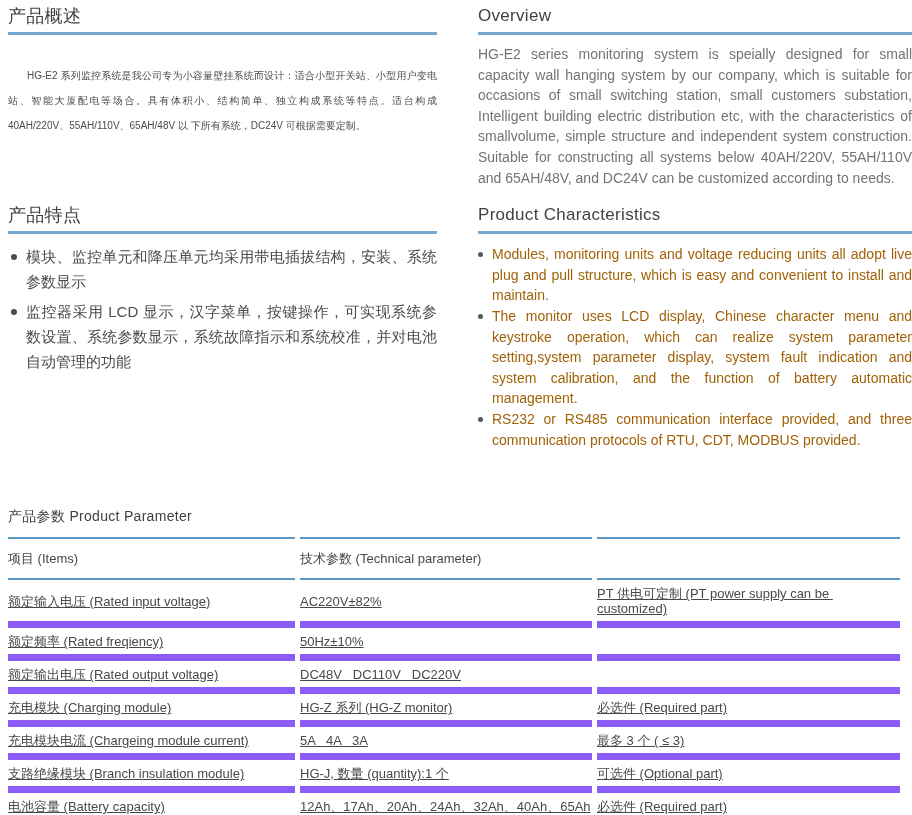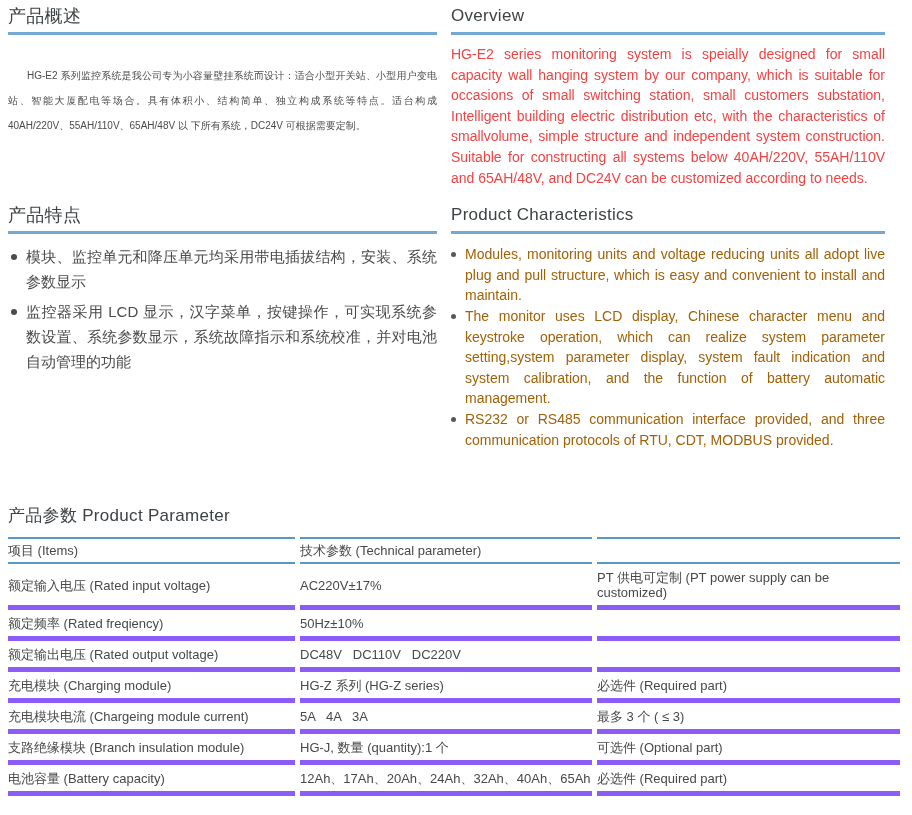--- a/index.html
+++ b/index.html
@@ -6,37 +6,37 @@
   body {
     width:912px; height:815px; overflow:hidden;
     font-family:"Liberation Sans","DejaVu Sans",sans-serif;
     -webkit-font-smoothing:antialiased;
   }
   .page { position:relative; width:912px; height:815px; background:#fff; }
 
   .top-grid {
     display:grid;
     grid-template-columns:429px 434px;
-    column-gap:14px;
+    column-gap:41px;
     padding:3px 8px 0 8px;
   }
   .sec-title {
     margin:0; font-weight:400; color:#3d4245;
     font-size:18px; line-height:26px; letter-spacing:0.3px;
   }
   .sec-title.en { font-size:17px; }
   .rule { height:3px; background:#74a9d3; margin-top:3px; }
 
   .cn-body {
     margin:28px 0 0 0; font-size:10px; line-height:25px;
     color:#4a4b4d; text-align:justify; text-indent:1.9em;
   }
   .en-body {
     margin:9px 0 0 0; font-size:14px; line-height:20.6px;
-    color:#ef4444; text-align:justify;
+    color:#737373; text-align:justify;
   }
 
   section.row2 { margin-top:14px; }
 
   ul.feat { list-style:none; margin:10px 0 0 0; padding:0; }
   .feat-cn li {
     position:relative; padding-left:18px; margin-bottom:5px;
     font-size:15px; line-height:25px; color:#4a4b4d; text-align:justify;
   }
   .feat-cn li::before {
@@ -48,36 +48,36 @@
     font-size:14px; line-height:20.6px; color:#a16207; text-align:justify;
   }
   .feat-en li::before {
     content:""; position:absolute; left:0; top:8px;
     width:5px; height:5px; border-radius:50%; background:#56585b;
   }
 
   .params { margin-top:54px; padding:0 8px; }
   .params-title {
     margin:0 0 9px 0; font-weight:400; color:#3d4245;
-    font-size:17px; line-height:24px; letter-spacing:0.3px;
+    font-size:14px; line-height:24px; letter-spacing:0.3px;
   }
   table.ptable {
     table-layout:fixed; border-collapse:separate; border-spacing:5px 0;
     width:902px; margin-left:-5px;
   }
   .ptable th, .ptable td {
     font-weight:400; text-align:left; vertical-align:middle;
     font-size:13px; color:#46484a; line-height:15px;
     padding:6px 0 5px 0; white-space:pre-wrap; overflow:hidden;
   }
   .ptable th {
     border-top:2px solid #5898c6; border-bottom:2px solid #5898c6;
-    padding:4px 0;
+    padding:12px 0;
   }
-  .ptable td { border-bottom:5px solid #8b5cf6; }
+  .ptable td { border-bottom:7px solid #8b5cf6;text-decoration:underline; }
 </style>
 </head>
 <body>
 
 <div class="page">
 
   <div class="top-grid">
 
     <section>
       <h2 class="sec-title">产品概述</h2>
@@ -124,36 +124,36 @@
       <thead>
         <tr>
           <th>项目 (Items)</th>
           <th>技术参数 (Technical parameter)</th>
           <th></th>
         </tr>
       </thead>
       <tbody>
         <tr>
           <td>额定输入电压 (Rated input voltage)</td>
-          <td>AC220V±17%</td>
+          <td>AC220V±82%</td>
           <td>PT 供电可定制 (PT power supply can be customized)</td>
         </tr>
         <tr>
           <td>额定频率 (Rated freqiency)</td>
           <td>50Hz±10%</td>
           <td></td>
         </tr>
         <tr>
           <td>额定输出电压 (Rated output voltage)</td>
           <td>DC48V   DC110V   DC220V</td>
           <td></td>
         </tr>
         <tr>
           <td>充电模块 (Charging module)</td>
-          <td>HG-Z 系列 (HG-Z series)</td>
+          <td>HG-Z 系列 (HG-Z monitor)</td>
           <td>必选件 (Required part)</td>
         </tr>
         <tr>
           <td>充电模块电流 (Chargeing module current)</td>
           <td>5A   4A   3A</td>
           <td>最多 3 个 ( ≤ 3)</td>
         </tr>
         <tr>
           <td>支路绝缘模块 (Branch insulation module)</td>
           <td>HG-J, 数量 (quantity):1 个</td>

